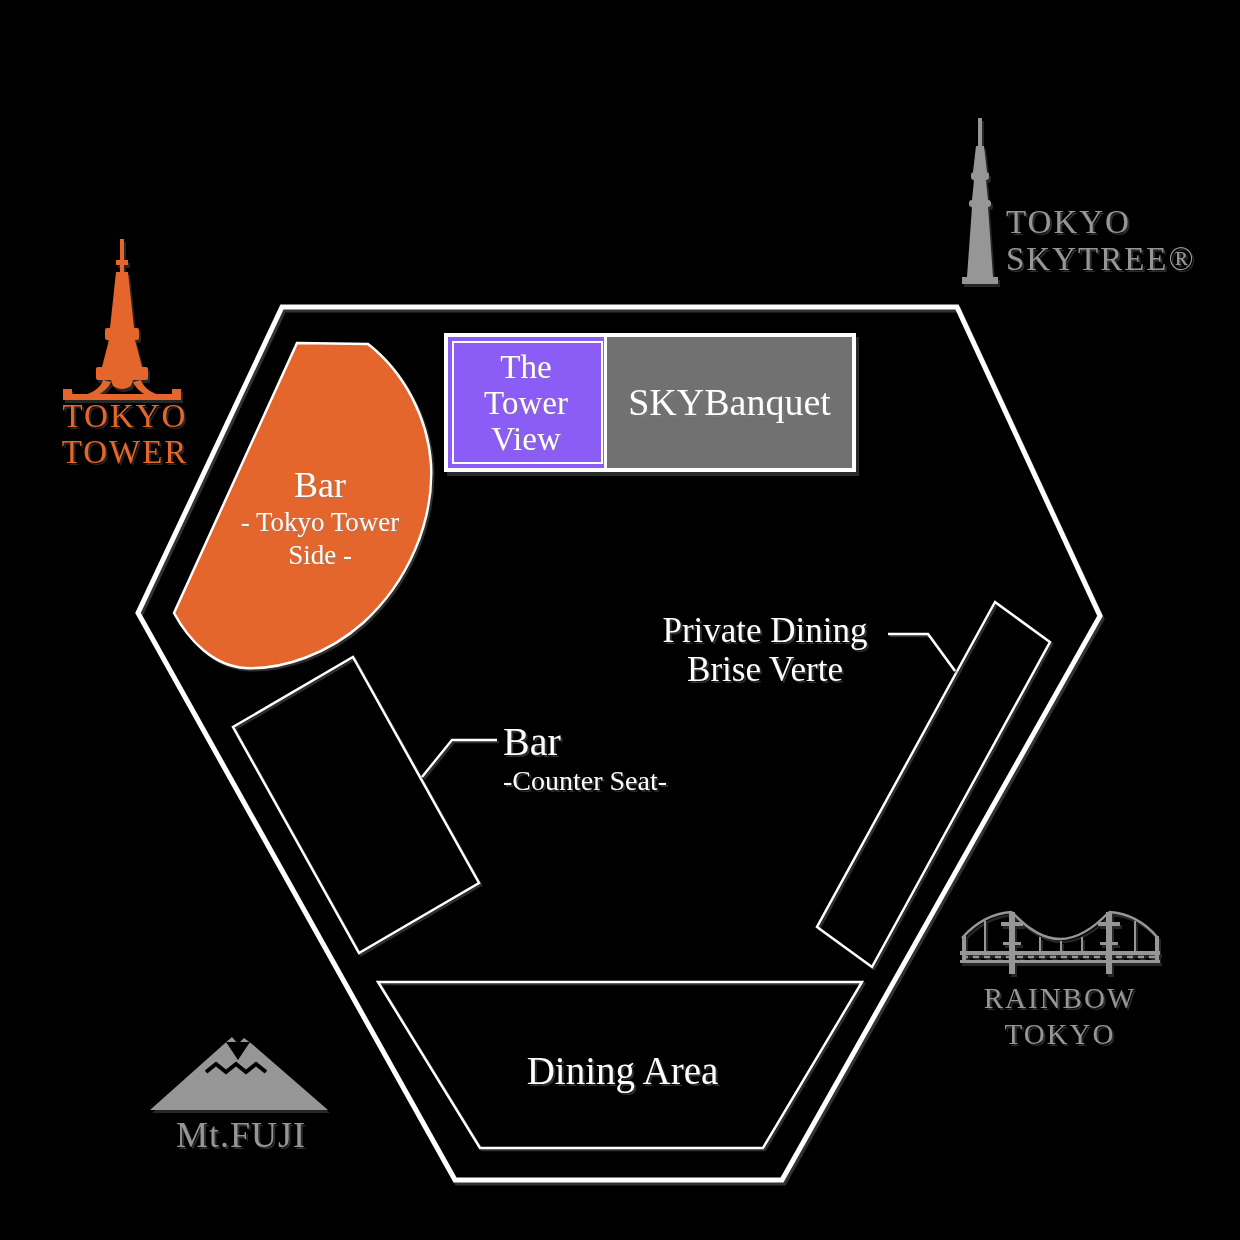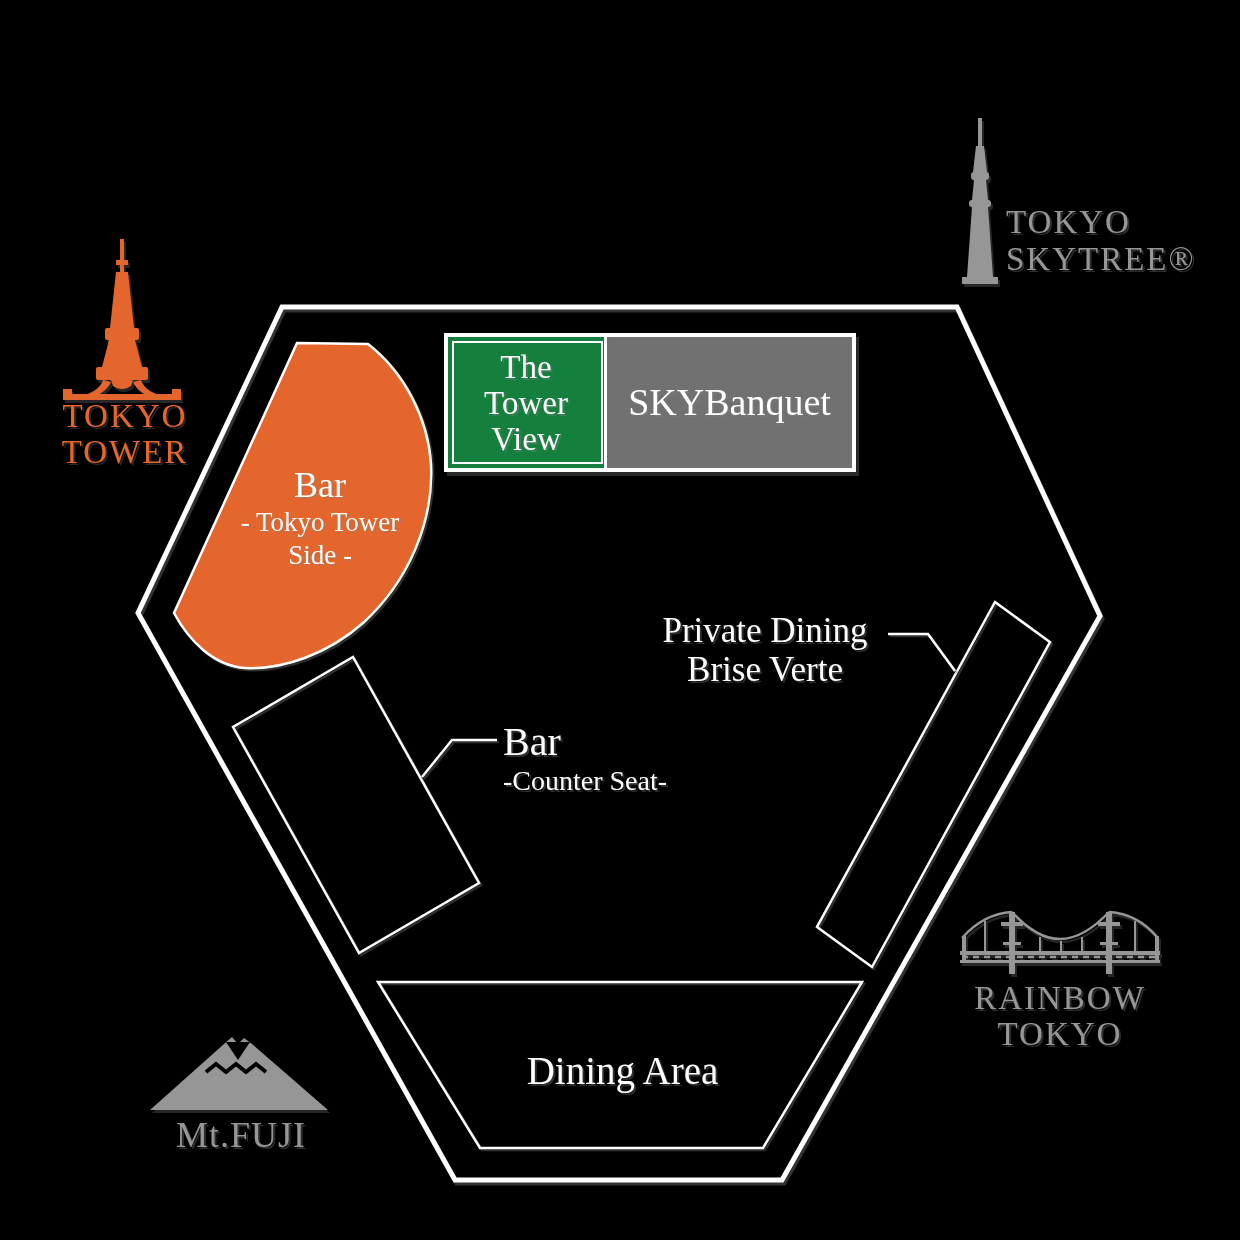--- a/index.html
+++ b/index.html
@@ -17,40 +17,40 @@
   .label{position:absolute;text-align:center;white-space:nowrap;}
   .label span{display:block;}
   .white-text{color:#fff;text-shadow:2px 2px 0 rgba(128,128,128,.35);}
   .gray-text{color:var(--landmark-gray,#969696);text-shadow:2px 2px 0 rgba(52,52,52,.85);}
   .orange-text{color:var(--accent-orange,#E4662C);text-shadow:2px 2px 0 rgba(75,75,75,.5);}
 
   
   #tokyo-tower-label{left:30px;top:398px;width:190px;font-size:33px;line-height:36px;letter-spacing:2px;}
   #tokyo-skytree-label{left:1006px;top:204px;width:210px;font-size:33px;line-height:37px;letter-spacing:2px;text-align:left;}
   #mt-fuji-label{left:146px;top:1114px;width:190px;font-size:36px;letter-spacing:1px;}
-  #rainbow-bridge-label{left:952px;top:980px;width:216px;font-size:33px;line-height:36px;letter-spacing:2px;}
+  #rainbow-bridge-label{left:952px;top:980px;width:216px;font-size:29px;line-height:36px;letter-spacing:2px;}
 
   
   #bar-tower-side-label{left:210px;top:464px;width:220px;}
   #bar-tower-side-label .l1{font-size:36px;line-height:42px;}
   #bar-tower-side-label .l2,#bar-tower-side-label .l3{font-size:27px;line-height:33px;}
   #private-dining-label{left:640px;top:611px;width:250px;font-size:35px;line-height:39px;}
   #bar-counter-label{left:503px;top:720px;width:220px;text-align:left;}
   #bar-counter-label .l1{font-size:40px;line-height:44px;}
   #bar-counter-label .l2{font-size:28px;line-height:34px;}
   #dining-area-label{left:510px;top:1048px;width:225px;font-size:39px;}
 
   
   #view-banquet-box{
     position:absolute;left:444px;top:333px;width:412px;height:139px;
     border:4px solid #fff;box-sizing:border-box;display:flex;
     box-shadow:3px 4px 0 rgba(120,120,120,.35);
   }
   #tower-view-cell{
-    width:156px;background:#15803d;border-right:3px solid #fff;
+    width:156px;background:#8b5cf6;border-right:3px solid #fff;
     outline:2px solid #fff;outline-offset:-6px;
     display:flex;flex-direction:column;align-items:center;justify-content:center;
   }
   #tower-view-cell span{font-size:33px;line-height:36px;}
   #sky-banquet-cell{
     flex:1;background:var(--banquet-gray,#717171);
     display:flex;align-items:center;justify-content:center;
   }
   #sky-banquet-cell span{font-size:38px;line-height:43px;}
 </style>

